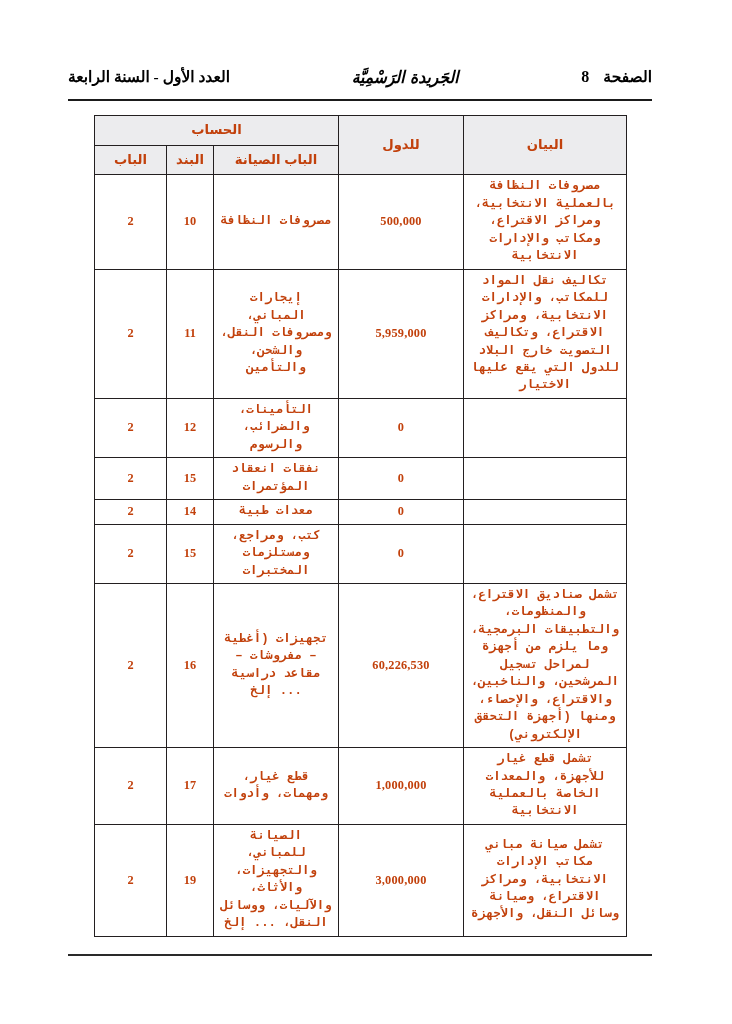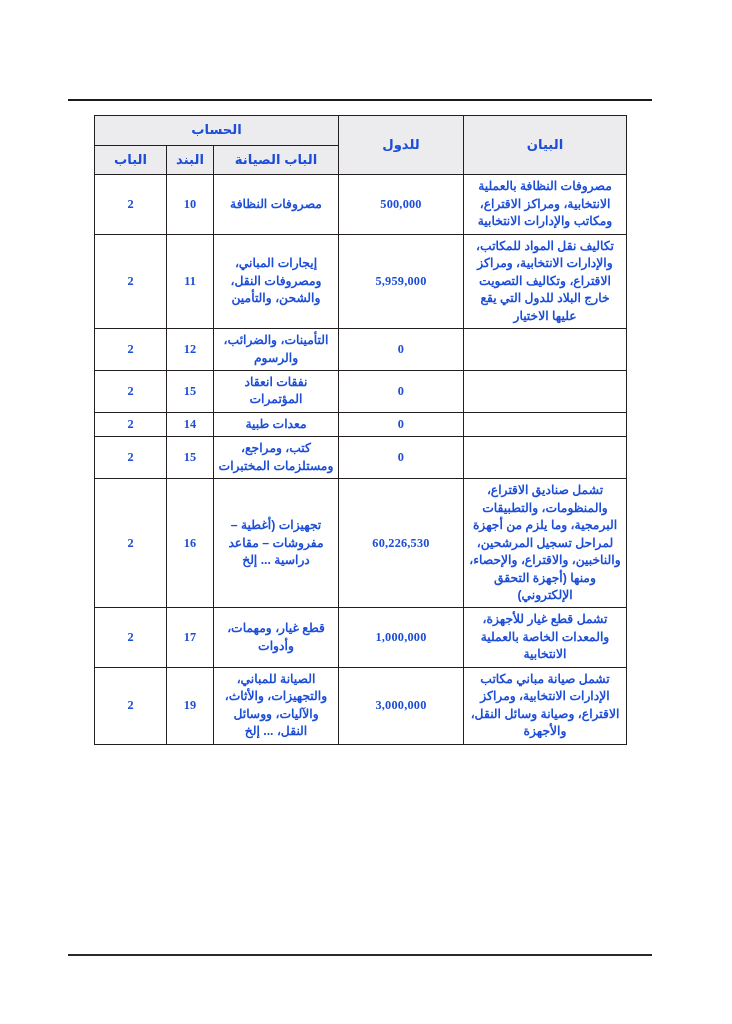--- a/index.html
+++ b/index.html
@@ -103,21 +103,21 @@
   }
   table.budget th,
   table.budget td {
     border: 1px solid #231f20;
     padding: 3px 4px;
     text-align: center;
     vertical-align: middle;
     font-size: 12.3px;
     line-height: 1.42;
     font-weight: 700;
-    color: #1d4ed8;
+    color: #c2410c;
     word-wrap: break-word;
   }
   table.budget thead th {
     background: #ececee;
     font-size: 13.2px;
     padding-top: 5px;
     padding-bottom: 5px;
   }
   
   .col-bayan   { width: 163px; }
@@ -135,31 +135,41 @@
     margin-left: 36px;
   }
   td.num {
     font-family: "Liberation Serif", "DejaVu Serif", serif;
     font-size: 13.4px;
     font-weight: 700;
     direction: ltr;
   }
   td.desc,
   td.account {
-    font-family: Liberation Sans, sans-serif;
+    font-family: Liberation Mono, monospace;
     font-size: 12.4px;
     line-height: 1.46;
   }
   td.empty { }
 </style>
 </head>
 <body>
 
 <div class="page">
 
+  <div class="running-head">
+    <div class="rh-right">
+      <span class="rh-issue">العدد الأول - السنة الرابعة</span>
+    </div>
+    <div class="rh-masthead">الجَريدة الرَسْمِيَّة</div>
+    <div class="rh-left">
+      <span class="rh-page-label">الصفحة</span>
+      <span class="rh-page-number">8</span>
+    </div>
+  </div>
 
   <div class="rule-top"></div>
 
   <div class="table-wrap">
     <table class="budget">
       <colgroup>
         <col class="col-bayan">
         <col class="col-mablagh">
         <col class="col-bab2">
         <col class="col-band">

